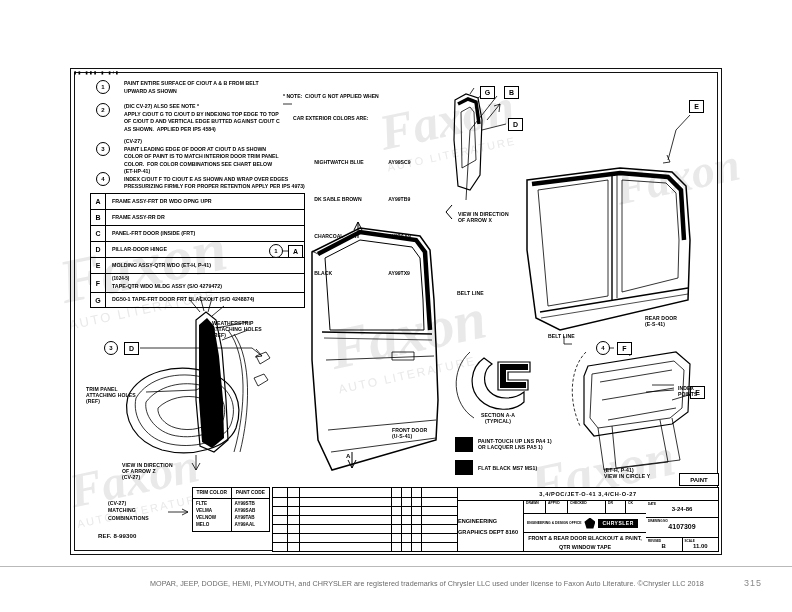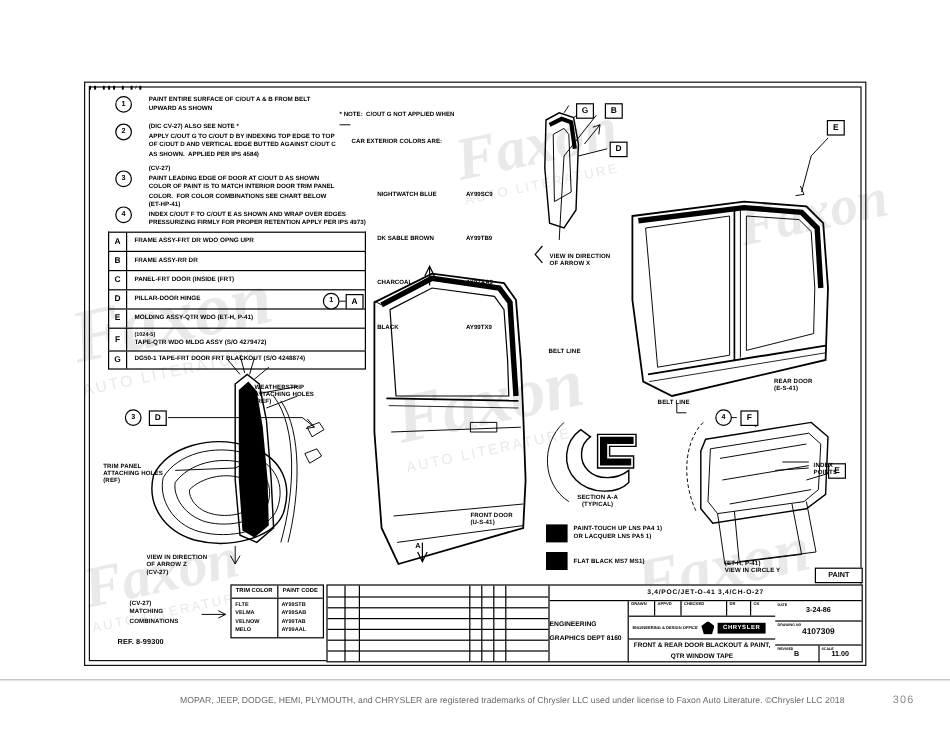--- a/index.html
+++ b/index.html
@@ -625,16 +625,16 @@
               <div class="tb-val">11.00</div>
             </div>
           </div>
         </div>
       </div>
     </div>
   </div>
 
   <div class="footer">
     <div class="footer-text">MOPAR, JEEP, DODGE, HEMI, PLYMOUTH, and CHRYSLER are registered trademarks of Chrysler LLC used under license to Faxon Auto Literature. ©Chrysler LLC 2018</div>
-    <div class="footer-page">306</div>
+    <div class="footer-page">315</div>
   </div>
 
 </div>
 
 </body></html>

